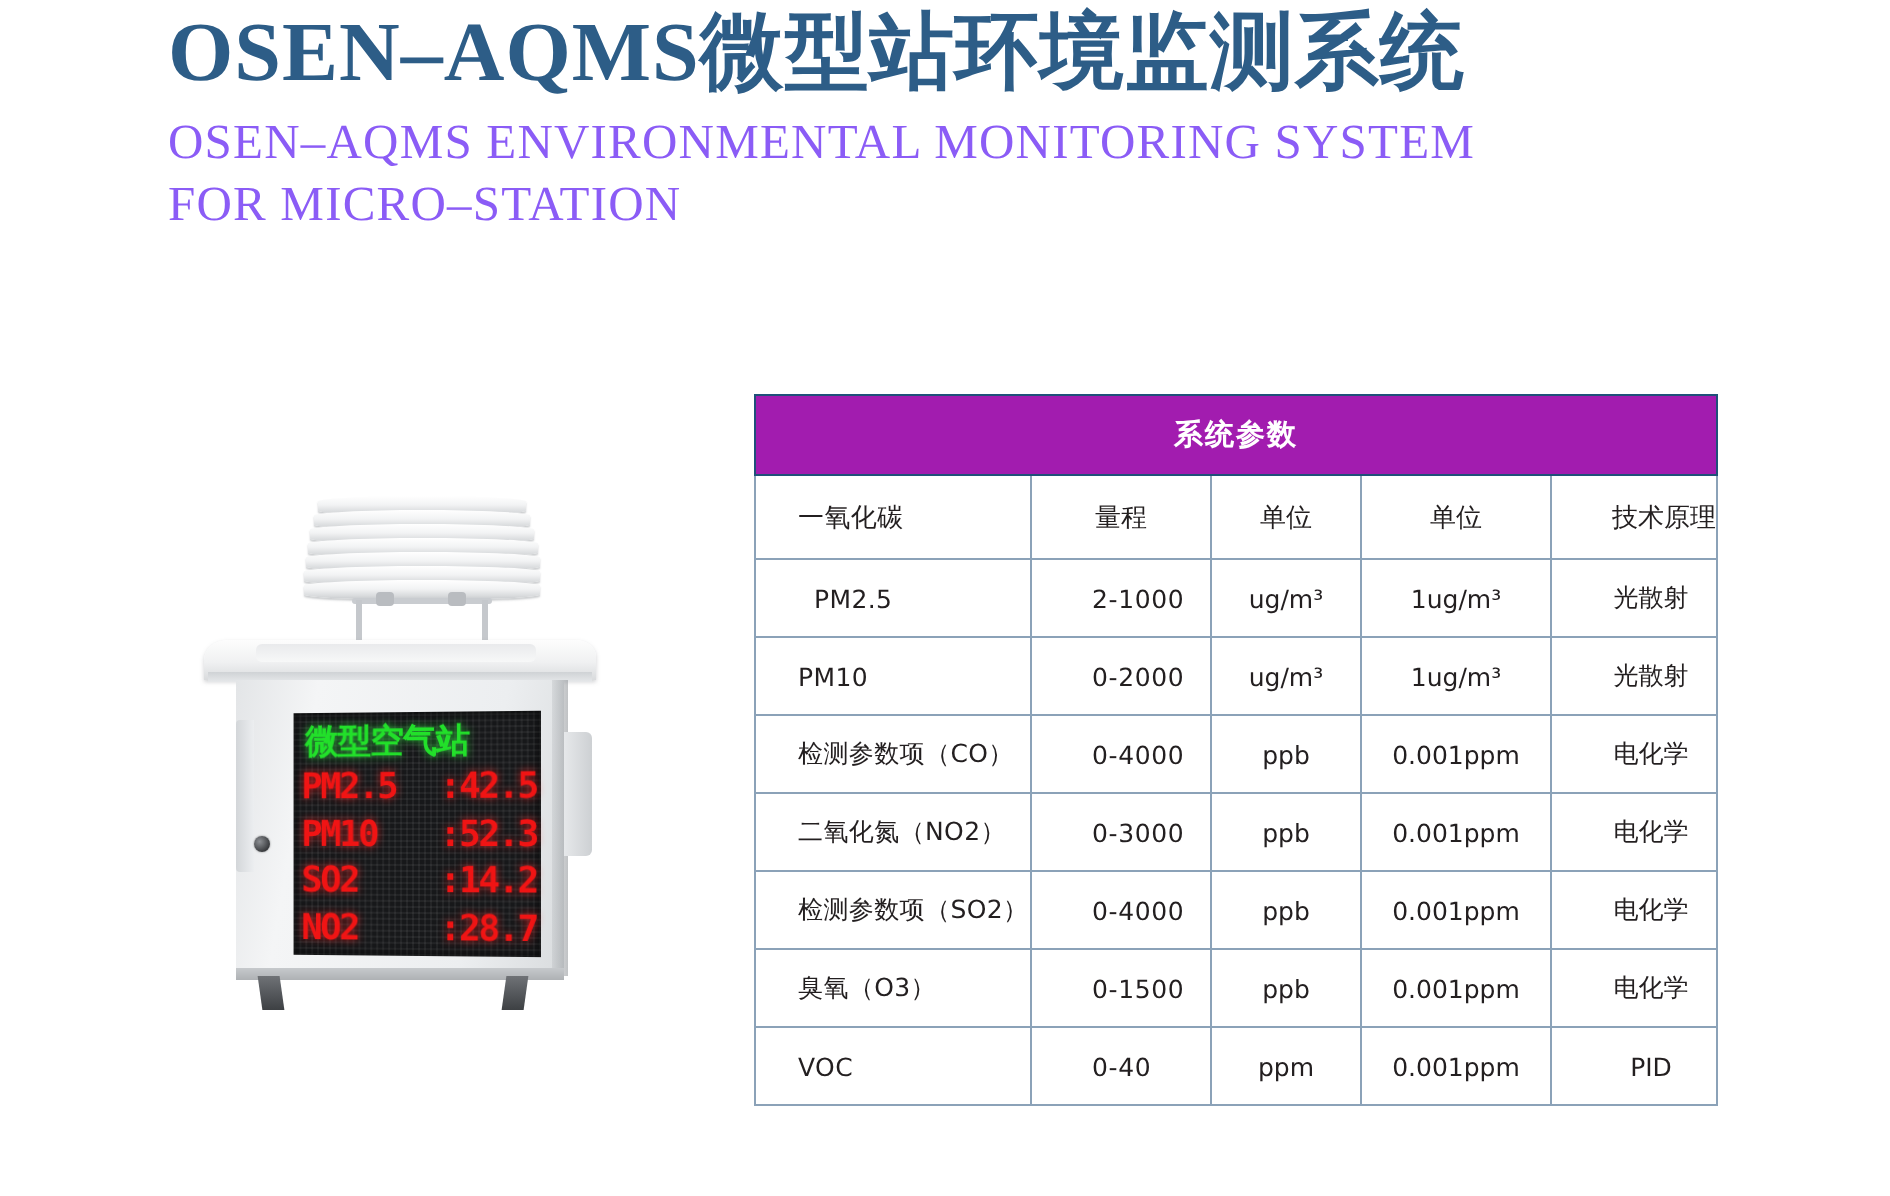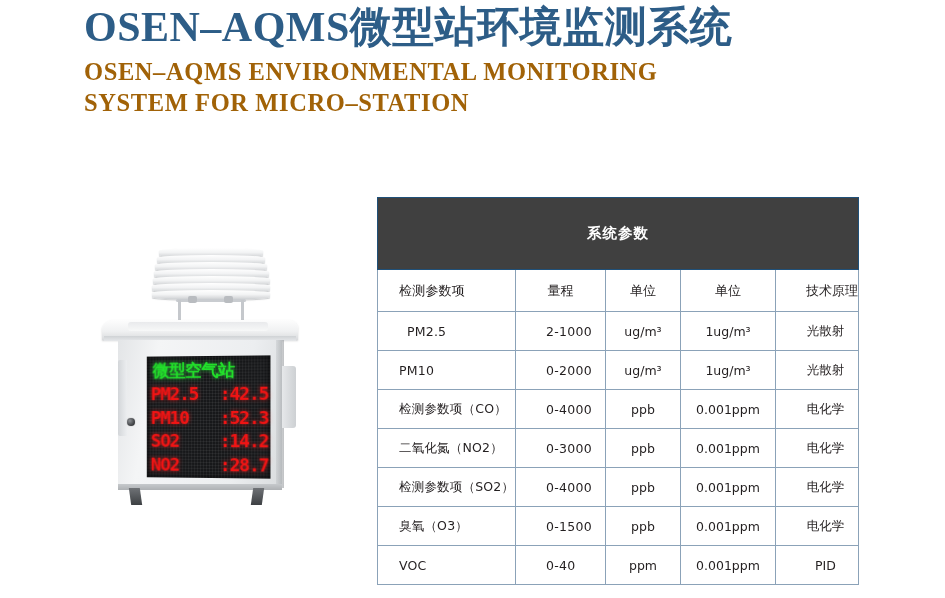--- a/index.html
+++ b/index.html
@@ -26,24 +26,24 @@
     font-family: "Liberation Serif", serif;
     font-weight: bold;
     font-size: 42px;
     letter-spacing: 0.5px;
     color: #2d5d87;
     line-height: 42px;
     white-space: nowrap;
   }
   .title-en {
     font-family: "Liberation Serif", serif;
-    font-weight: bold;
+    font-weight: normal;
     font-size: 24.5px;
     letter-spacing: 0.6px;
-    color: #a16207;
+    color: #8b5cf6;
     line-height: 31px;
     margin-top: 8px;
     max-width: 680px;
   }
 
   
   .device {
     position: absolute;
     left: 100px;
     top: 248px;
@@ -268,26 +268,26 @@
     font-weight: normal;
     color: #231f20;
     font-family: "DejaVu Sans", "Liberation Sans", sans-serif;
     font-size: 12.5px;
     padding: 0;
     height: 39px;
     vertical-align: middle;
     box-sizing: border-box;
   }
   .param-table .table-title {
-    background: #404040;
+    background: #a21caf;
     color: #ffffff;
     font-size: 14.5px;
     font-weight: bold;
     text-align: center;
-    height: 72px;
+    height: 40px;
     border: 1px solid #1f5079;
     letter-spacing: 1px;
     margin-left: 20px;
   }
   .param-table .col-head {
     text-align: center;
     height: 42px;
     font-size: 13px;
   }
   .param-table .col-head.c1 { text-align: left; padding-left: 21px; }
@@ -372,21 +372,21 @@
       <col style="width: 90px;">
       <col style="width: 75px;">
       <col style="width: 95px;">
       <col style="width: 83px;">
     </colgroup>
   <tbody>
       <tr>
     <td class="table-title" colspan="5">系统参数</td>
   </tr>
   <tr>
-    <td class="col-head c1">检测参数项</td>
+    <td class="col-head c1">一氧化碳</td>
     <td class="col-head c2h">量程</td>
     <td class="col-head c3h">单位</td>
     <td class="col-head c4h">单位</td>
     <td class="col-head c5">技术原理</td>
   </tr>
 
   <tr>
     <td class="c1 indent">PM2.5</td>
     <td class="c2">2-1000</td>
     <td class="c3">ug/m³</td>

